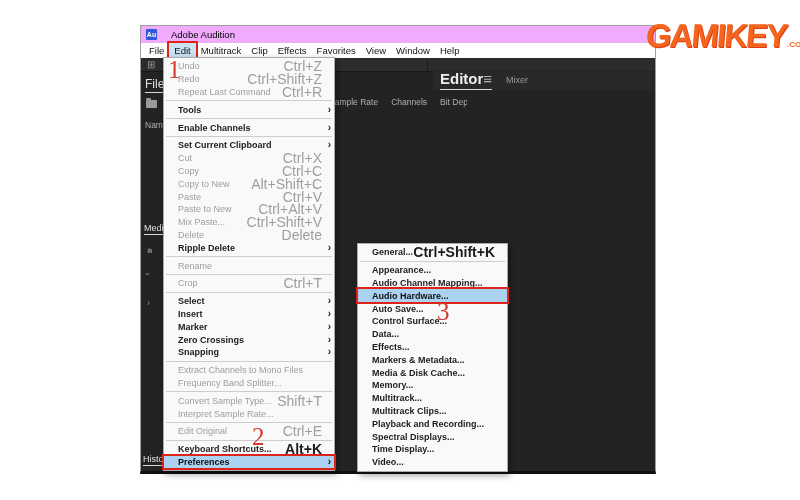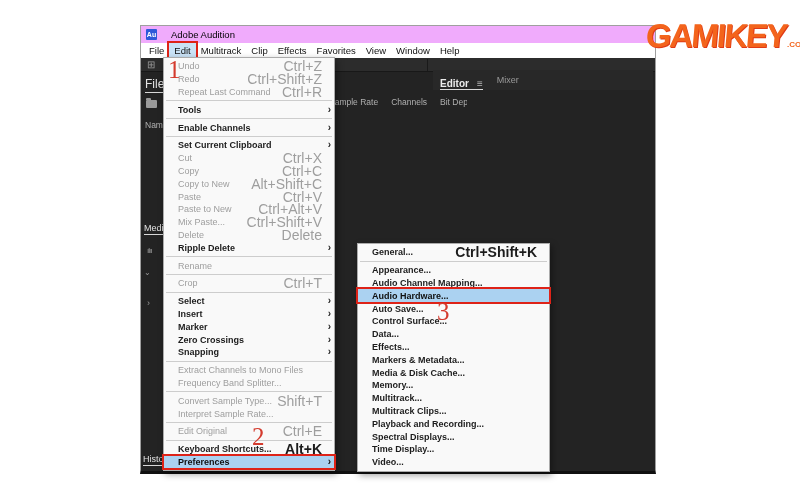--- a/index.html
+++ b/index.html
@@ -28,33 +28,33 @@
   .tb-divider { position:absolute; left:286px; top:1px; width:1px; height:12px; background:#1a1a1a; }
 
   .frag { position:absolute; z-index:1; white-space:nowrap; }
   .files-tab { left:4px; top:19px; font-size:12px; color:#e2e2e2; border-bottom:1px solid #d8d8d8; padding-bottom:1px; }
   .folder-icon { left:5px; top:42px; width:11px; height:8px; background:#9a9a9a; border-radius:1px; }
   .folder-icon::before { content:""; position:absolute; left:0; top:-2px; width:5px; height:2px; background:#9a9a9a; border-radius:1px 1px 0 0; }
   .name-col { left:4px; top:62px; font-size:8.5px; color:#b0b0b0; }
   .columns { left:188px; top:39px; width:138px; overflow:hidden; display:flex; gap:13px; font-size:8.5px; color:#b0b0b0; }
   .columns span { white-space:nowrap; }
   .editor-header { left:292px; top:12px; width:220px; height:20px; background:#282828; display:flex; align-items:center; padding-left:7px; }
-  .editor-tab { height:100%; display:flex; align-items:flex-end; gap:8px; font-size:10px; font-weight:700; color:#ececec; border-bottom:1px solid #dadada; }
+  .editor-tab { height:100%; display:flex; align-items:flex-start; gap:0; font-size:15px; font-weight:700; color:#ececec; border-bottom:1px solid #dadada; }
   .panel-menu-icon { color:#b5b5b5; font-weight:400; }
   .mixer-tab { margin-left:14px; font-size:9px; color:#9a9a9a; }
   .media-tab { left:3px; top:165px; font-size:9px; color:#e2e2e2; border-bottom:1px solid #d8d8d8; padding-bottom:1px; }
   .wave-icon { left:6px; top:188px; font-size:8px; color:#9a9a9a; letter-spacing:-1px; }
   .chev-down { left:3px; top:210px; font-size:8px; color:#9a9a9a; }
   .chev-right { left:6px; top:240px; font-size:9px; color:#9a9a9a; }
   .history-tab { left:2px; top:396px; font-size:9px; color:#e2e2e2; border-bottom:1px solid #d8d8d8; padding-bottom:1px; }
 
   
   .menu { position:absolute; background:#f9f9f9; border:1px solid #ababab; box-shadow:2px 3px 7px rgba(0,0,0,.4); z-index:5; padding:2px 0; display:flex; flex-direction:column; }
   .edit-menu { left:163px; top:57px; width:172px; }
-  .prefs-menu { left:357px; top:243px; width:193px; }
+  .prefs-menu { left:357px; top:243px; width:151px; }
   .row { display:flex; align-items:center; height:12.8px; padding:0 3px 0 14px; font-size:9px; color:#1c1c1c; font-weight:600; }
   .row.disabled { color:#9e9e9e; font-weight:400; }
   .row .sc { margin-left:auto; padding-right:2px; font-size:14px; }
   .row .arrow { width:7px; text-align:right; }
   .row.has-sub .arrow::before { content:"\203A"; font-size:10px; line-height:1; }
   .row.hl { background:#abd2f1; color:#101010; font-weight:700; }
   .row.redbox { box-shadow:0 0 0 2px #de2318; position:relative; z-index:2; }
   .sep { height:1px; background:#cdcdcd; margin:2px 2px; }
 
   

